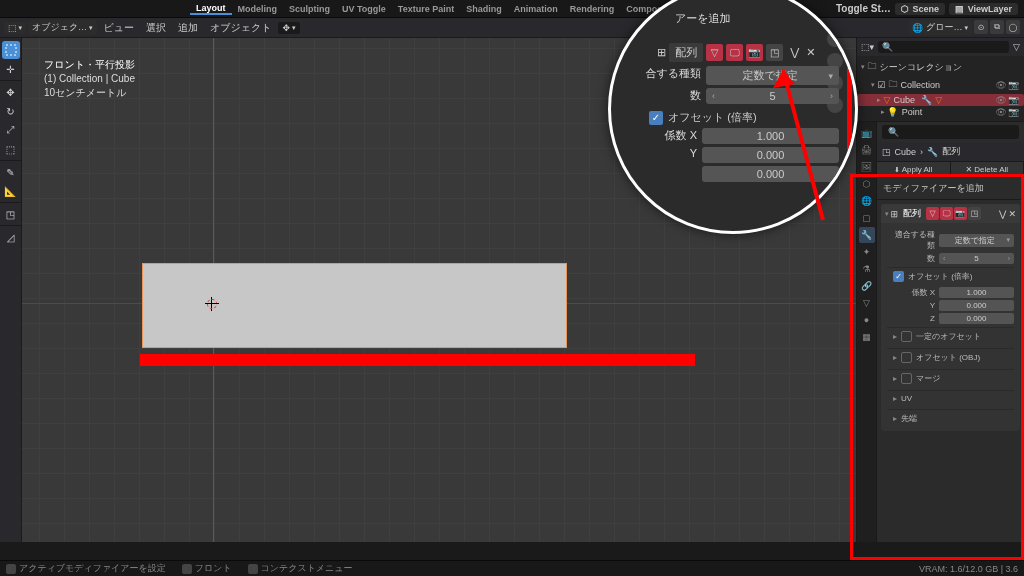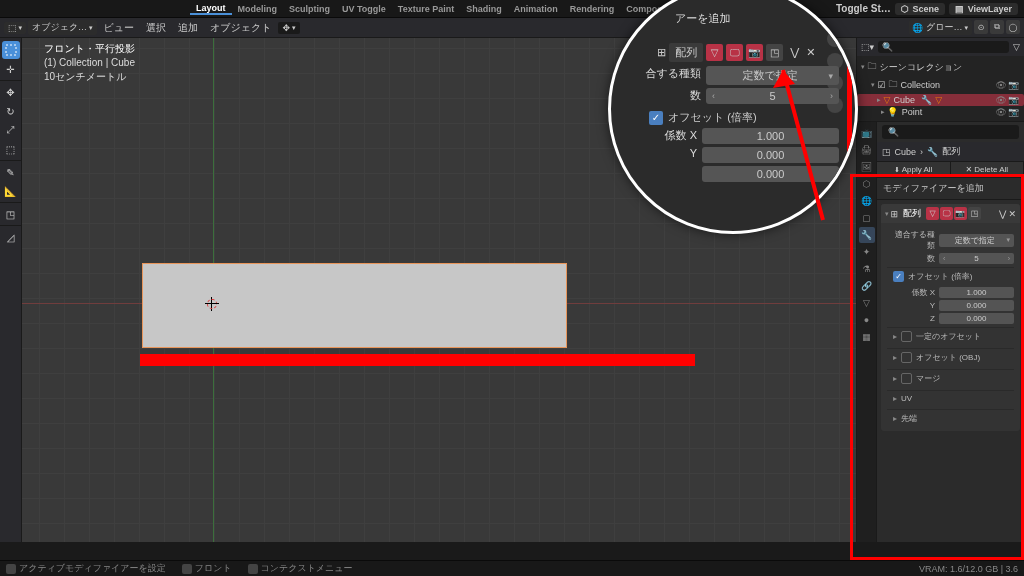--- a/index.html
+++ b/index.html
@@ -30,21 +30,21 @@
 .left-tools { width: 22px; background: #29292d; border-right: 1px solid #1a1a1a; padding: 2px 0; }
 .left-tools .tool { width: 18px; height: 18px; margin: 1px auto; border-radius: 3px; display: flex; align-items: center; justify-content: center; cursor: pointer; }
 .left-tools .tool.active { background: #4a90d9; }
 .left-tools .sep { height: 1px; background: #1a1a1a; margin: 2px 0; }
 
 .viewport-container { flex: 1; position: relative; background: #393939; overflow: hidden; }
 .viewport-grid { position: absolute; inset: 0; background-image: linear-gradient(#3f3f3f 1px, transparent 1px), linear-gradient(90deg, #3f3f3f 1px, transparent 1px); background-size: 25px 25px; background-position: -8px 10px; }
 .axis-v { position: absolute; left: 191px; top: 0; bottom: 0; width: 1px; background: #3c6f3c; }
 .axis-h { position: absolute; top: 265px; left: 0; right: 0; height: 1px; background: #703d3d; }
 
-.overlay-info { position: absolute; top: 4px; left: 22px; font-size: 10px; line-height: 14px; color: #ddd; }
+.overlay-info { position: absolute; top: 20px; left: 22px; font-size: 10px; line-height: 14px; color: #ddd; }
 .overlay-info .title { color: #fff; }
 
 .right-nav-orbit { position: absolute; top: 6px; right: 6px; display: flex; flex-direction: column; gap: 3px; align-items: center; }
 .nav-gizmo { width: 44px; height: 44px; border-radius: 50%; background: rgba(60,60,60,.5); position: relative; }
 .nav-gizmo .axis-dot { position: absolute; width: 12px; height: 12px; border-radius: 50%; font-size: 7px; display: flex; align-items: center; justify-content: center; color: #fff; }
 .nav-gizmo .x { background: #c83232; top: 16px; left: 32px; }
 .nav-gizmo .y { background: #3cc832; top: 2px; left: 16px; }
 .nav-gizmo .z { background: #3232c8; top: 30px; left: 2px; }
 .right-nav-orbit .nav-btn { width: 20px; height: 20px; background: rgba(60,60,60,.6); border-radius: 3px; display:flex;align-items:center;justify-content:center; font-size: 10px; }
 

